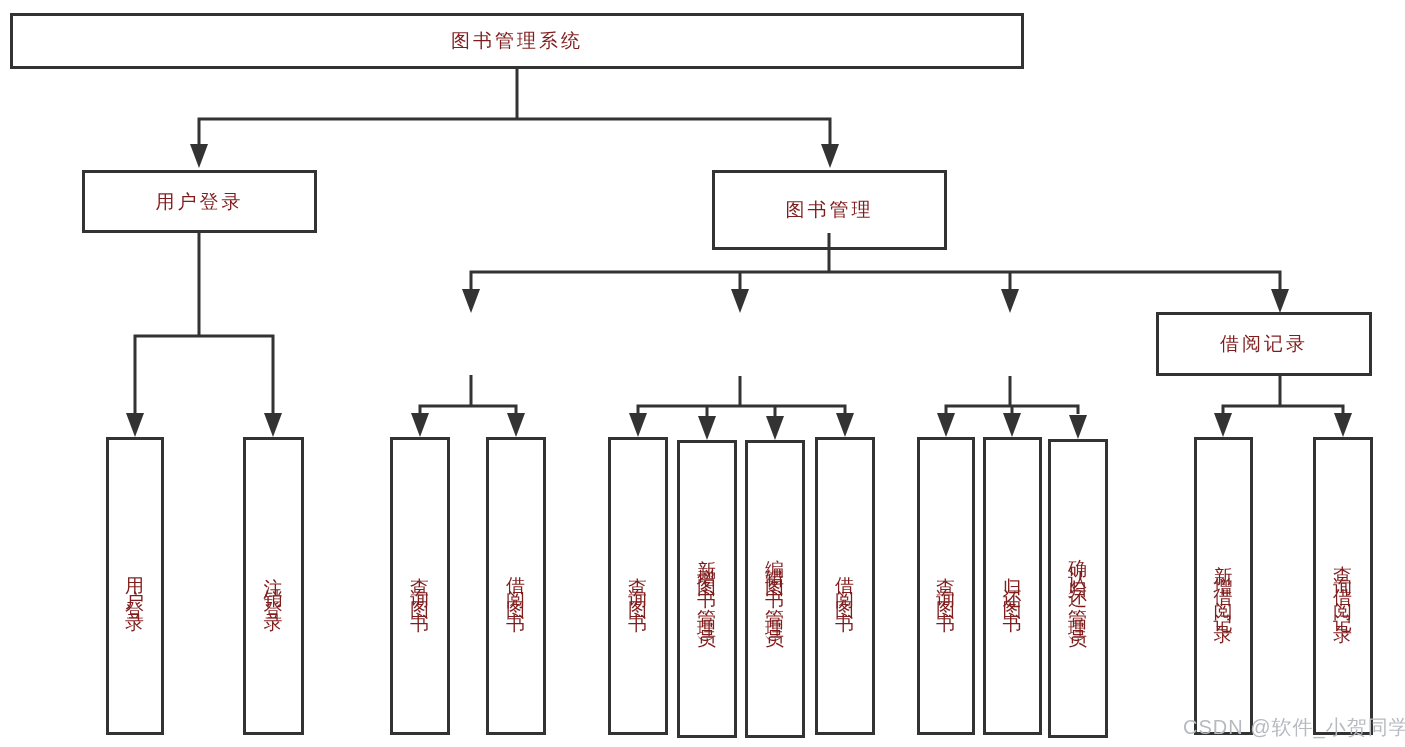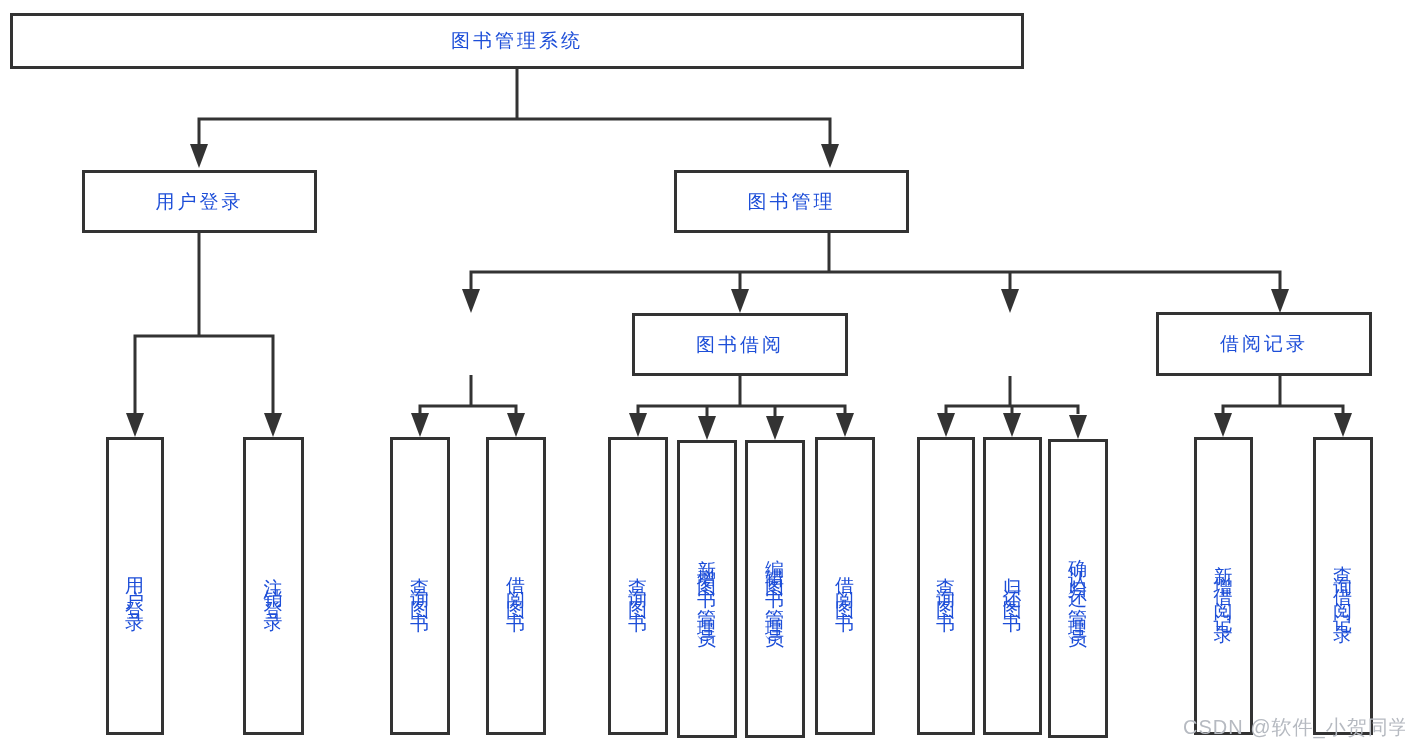--- a/index.html
+++ b/index.html
@@ -5,21 +5,21 @@
   html,body{margin:0;padding:0;background:#ffffff;}
   .stage{
     position:relative;width:1405px;height:747px;overflow:hidden;
     background:#ffffff;color:#333;
     font-family:"Liberation Sans","DejaVu Sans",sans-serif;
   }
   .box{
     position:absolute;box-sizing:border-box;
     border:3px solid #333333;background:#ffffff;
     display:flex;align-items:center;justify-content:center;
-    z-index:1;color:#1d4ed8;
+    z-index:1;color:#7f1d1d;
   }
   .hbox{font-size:19px;letter-spacing:3px;white-space:nowrap;}
   .vbox{
     writing-mode:vertical-rl;text-orientation:mixed;
     font-size:19px;letter-spacing:12px;line-height:1;
   }
   .vbox.long{letter-spacing:10px;}
   .wires{position:absolute;left:0;top:0;z-index:2;pointer-events:none;}
   .wires line,.wires polyline{stroke:#333333;stroke-width:3;fill:none;}
   .wires polygon{fill:#333333;stroke:none;}
@@ -91,23 +91,22 @@
       <line x1="1280" y1="376" x2="1280" y2="406"></line>
       <polyline points="1223,414 1223,406 1343,406 1343,414"></polyline>
       <polygon points="1214,413 1232,413 1223,437"></polygon>
       <polygon points="1334,413 1352,413 1343,437"></polygon>
     </g>
   </svg>
 
   <div class="box hbox" style="left:10px;top:13px;width:1014px;height:56px;">图书管理系统</div>
 
   <div class="box hbox" style="left:82px;top:170px;width:235px;height:63px;">用户登录</div>
-  <div class="box hbox" style="left:674px;top:170px;width:235px;height:63px;">图书管理</div>
+  <div class="box hbox" style="left:712px;top:170px;width:235px;height:80px;">图书管理</div>
 
-  <div class="box hbox" style="left:632px;top:313px;width:216px;height:63px;">图书借阅</div>
   <div class="box hbox" style="left:1156px;top:312px;width:216px;height:64px;">借阅记录</div>
 
   <div class="box vbox" style="left:106px;top:437px;width:58px;height:298px;">用户登录</div>
   <div class="box vbox" style="left:243px;top:437px;width:61px;height:298px;">注销登录</div>
 
   <div class="box vbox" style="left:390px;top:437px;width:60px;height:298px;">查询图书</div>
   <div class="box vbox" style="left:486px;top:437px;width:60px;height:298px;">借阅图书</div>
 
   <div class="box vbox" style="left:608px;top:437px;width:60px;height:298px;">查询图书</div>
   <div class="box vbox long" style="left:677px;top:440px;width:60px;height:298px;">新增图书（管理员）</div>

